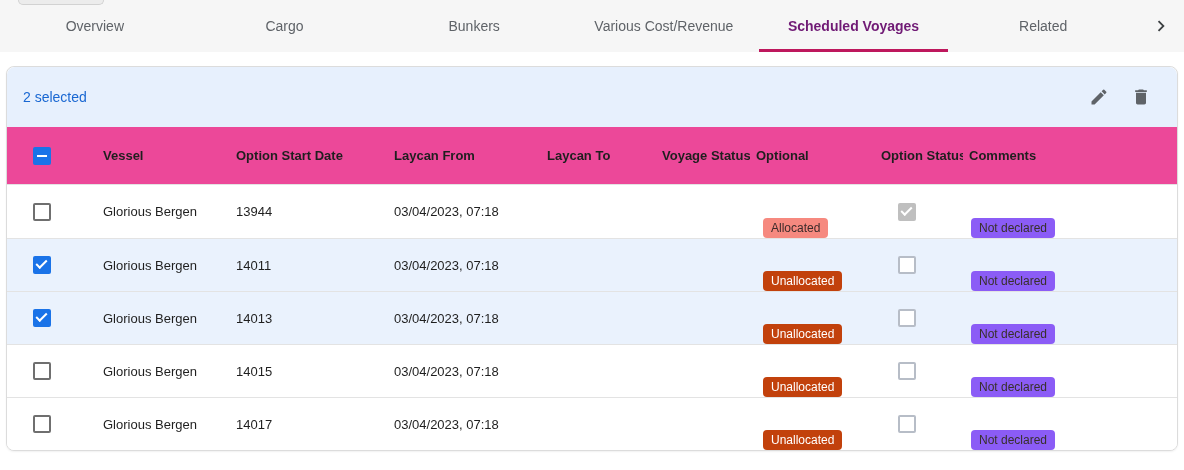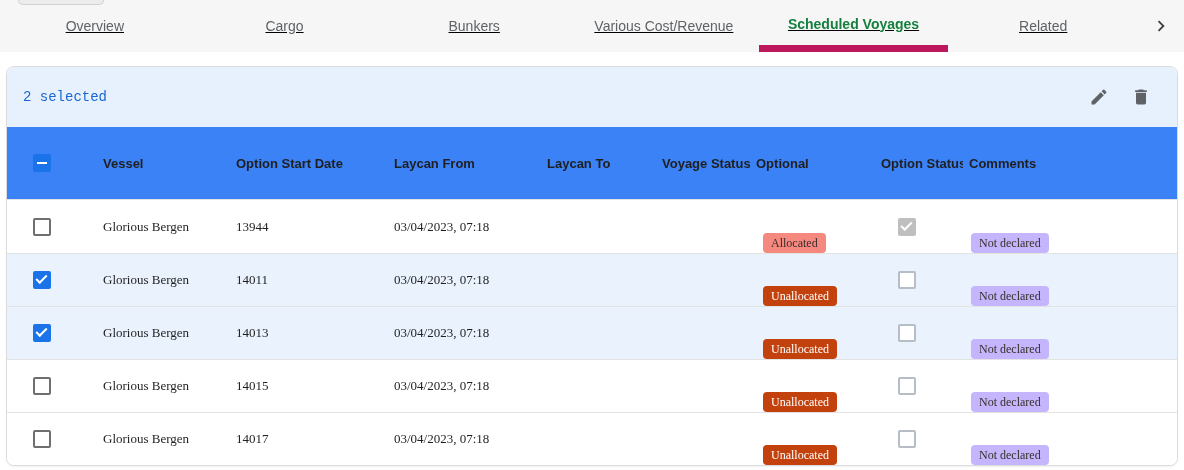--- a/index.html
+++ b/index.html
@@ -6,54 +6,54 @@
   html,body { width:1184px; height:470px; background:#ffffff;
     font-family:"Liberation Sans","DejaVu Sans",sans-serif; overflow:hidden; }
 
   
   .top-fragment { position:absolute; left:18px; top:0; width:86px; height:5px;
     background:#ececec; border:1px solid #d2d2d2; border-top:none;
     border-radius:0 0 5px 5px; }
 
   
   .tabbar { display:flex; align-items:stretch; height:52px; background:#f6f6f6; }
-  .tabs { flex:1; display:flex;text-decoration:underline; }
+  .tabs { flex:1; display:flex; }
   .tab { flex:1; display:flex; align-items:center; justify-content:center;
     font-size:14px; color:#5f6368; cursor:pointer; position:relative;
     border-bottom:3px solid transparent; padding-top:2px; }
-  .tab.active { color:#15803d; font-weight:bold; border-bottom:7px solid #be185d; }
+  .tab.active { color:#701a75; font-weight:bold; border-bottom:3px solid #be185d; }
   .tab-overflow { width:46px; display:flex; align-items:center; justify-content:center; }
   .tab-overflow svg { width:22px; height:22px; fill:#3c4043; }
 
   
   .card { position:absolute; left:6px; top:66px; width:1172px;
     background:#fff; border:1px solid #dcdcdc; border-radius:8px;
     box-shadow:0 1px 2px rgba(0,0,0,0.06); overflow:hidden; }
 
   
   .sel-toolbar { height:60px; background:#e7f0fd; display:flex; align-items:center;
     padding:0 24px 0 16px; border-radius:8px 8px 0 0; }
-  .sel-count { color:#1967d2; font-size:14px;font-family:Liberation Mono, monospace; }
+  .sel-count { color:#1967d2; font-size:14px; }
   .sel-actions { margin-left:auto; display:flex; gap:18px; }
   .icon-btn { width:24px; height:24px; display:flex; align-items:center;
     justify-content:center; cursor:pointer; background:none; border:none; }
   .icon-btn svg { width:20px; height:20px; fill:#5f6368; }
 
   
   .thead-row, .trow { display:grid;
     grid-template-columns:90px 133px 158px 153px 115px 94px 125px 88px 118px 1fr;
     align-items:center; }
-  .thead-row { height:73px; background:#3b82f6; border-bottom:1px solid #e3e3e3; }
+  .thead-row { height:58px; background:#ec4899; border-bottom:1px solid #e3e3e3; }
   .hcell { font-size:13px; font-weight:bold; color:#1f1f1f; padding-left:6px;
     white-space:nowrap; overflow:hidden; }
   .trow { height:53px; background:#fff; }
   .trow + .trow { border-top:1px solid #e3e3e3; }
   .trow.selected { background:#eaf2fd; }
   .cell { font-size:13px; color:#1f1f1f; padding-left:6px; white-space:nowrap;
-    overflow:hidden;font-family:Liberation Serif, serif; }
+    overflow:hidden; }
 
   .cb-cell { padding-left:26px; }
 
   
   .cb { width:18px; height:18px; border-radius:2px; display:inline-block;
     position:relative; vertical-align:middle; }
   .cb-unchecked { border:2px solid #6f6f6f; background:#fff; }
   .cb-unchecked.cb-light { border:2px solid #b7bdc7; }
   .cb-checked { background:#1a73e8; }
   .cb-checked.cb-disabled { background:#bfbfbf; }
@@ -63,21 +63,21 @@
   .cb-indeterminate { background:#1a73e8; }
   .cb-indeterminate::after { content:""; position:absolute; left:4px; top:8px;
     width:10px; height:2px; background:#fff; }
   .opt-cb { margin-left:17px; }
 
   
   .badge { display:inline-block; font-size:12px; padding:4px 8px; border-radius:4px;
     line-height:1;margin-top:32px; }
   .badge-red { background:#f6897f; color:#3b2b2a; margin-left:7px; }
   .badge-green { background:#c2410c; color:#ffffff; margin-left:7px; }
-  .badge-amber { background:#c4b5fd; color:#38302a; margin-left:2px; }
+  .badge-amber { background:#8b5cf6; color:#38302a; margin-left:2px; }
 </style>
 </head>
 <body>
 
 <div class="top-fragment"></div>
 
 <div class="tabbar">
   <div class="tabs">
       <div class="tab">
     <span>Overview</span>

